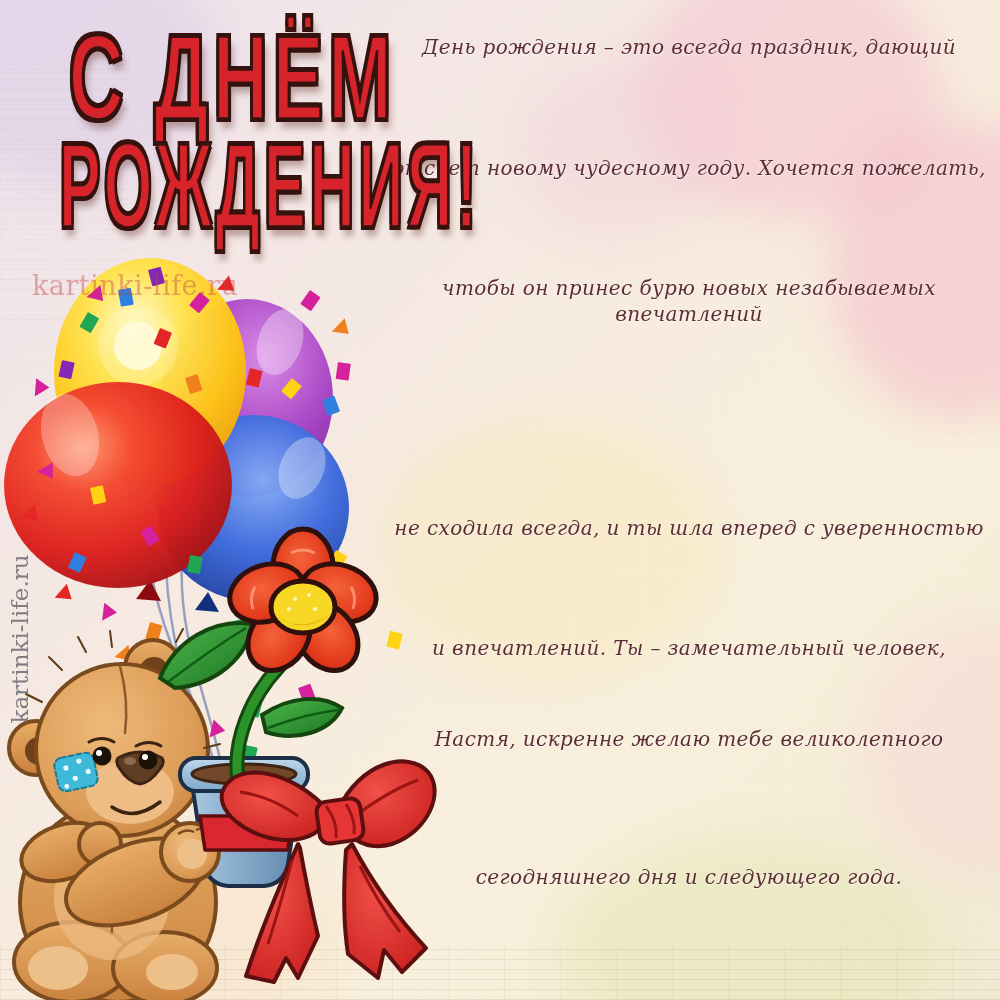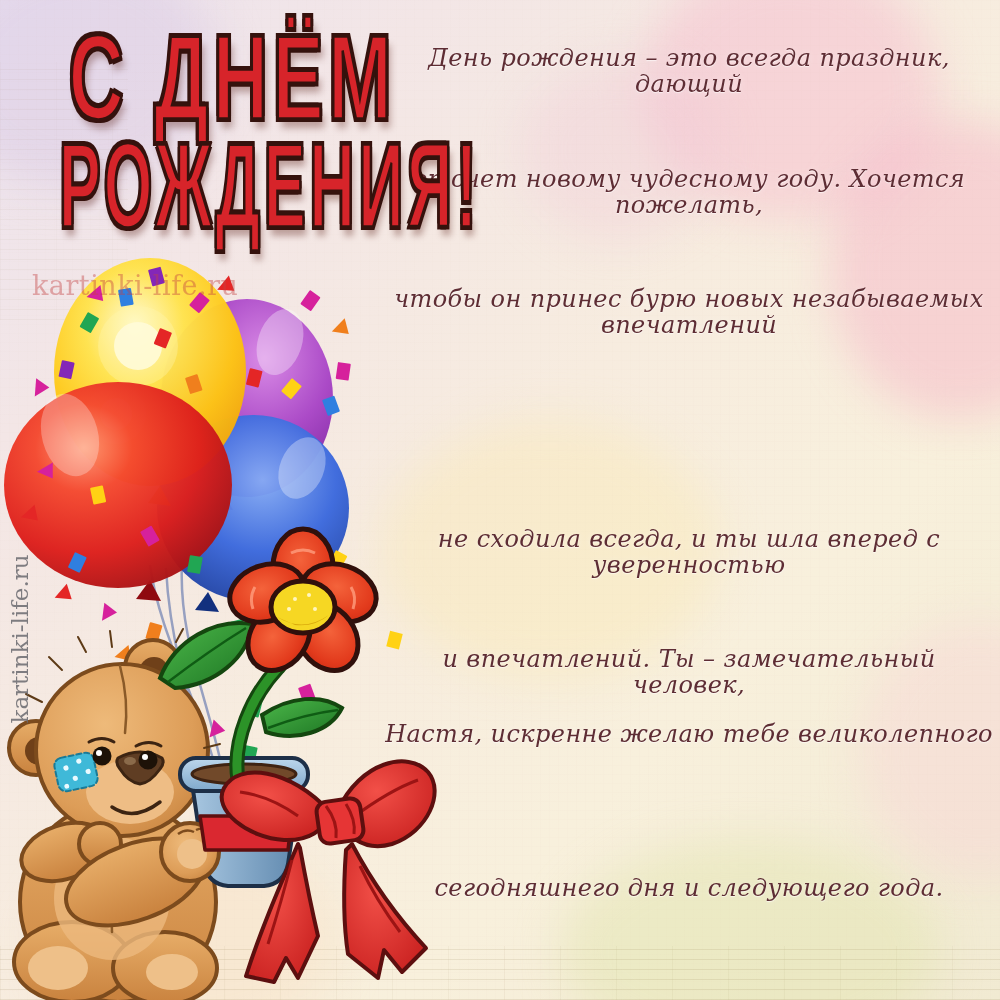--- a/index.html
+++ b/index.html
@@ -29,25 +29,25 @@
   .title-line{position:absolute;left:0;width:445px;text-align:center;
       font-weight:bold;font-size:80px;line-height:1;letter-spacing:5px;
       color:#d7242a;-webkit-text-stroke:2.5px #35120d;
       text-shadow:2px 2px 0 #35120d,-2px 2px 0 #35120d,2px -2px 0 #35120d,-2px -2px 0 #35120d,4px 6px 6px rgba(90,30,20,.35);
       transform-origin:50% 0;}
   .title-line.l1{top:18px;transform:scale(.95,1.5);}
   .title-line.l2{top:126px;transform:scale(.78,1.5);}
 
   .greeting{position:absolute;left:383px;top:0;width:612px;height:1000px;z-index:3;}
   .g-line{position:absolute;left:0;width:612px;text-align:center;
-      font-family:"DejaVu Serif",serif;font-style:italic;font-size:24px;line-height:26px;
+      font-family:"DejaVu Serif",serif;font-style:italic;font-size:20px;line-height:26px;
       color:#5e2d34;letter-spacing:.4px;
-      text-shadow:0 1px 1px rgba(255,255,255,.65),0 0 7px rgba(255,255,255,.45);margin-top:11px;}
+      text-shadow:0 1px 1px rgba(255,255,255,.65),0 0 7px rgba(255,255,255,.45);}
   .g-line.y0{top:34px;}  .g-line.y1{top:155px;font-style:italic;} .g-line.y2{top:275px;} .g-line.y3{top:395px;}
-  .g-line.y4{top:515px;} .g-line.y5{top:635px;} .g-line.y6{top:710px;font-style:italic;} .g-line.y7{top:864px;}
+  .g-line.y4{top:515px;} .g-line.y5{top:635px;} .g-line.y6{top:726px;font-style:italic;} .g-line.y7{top:864px;}
 
   .wm-h{position:absolute;left:32px;top:270px;z-index:6;font-family:"DejaVu Serif",serif;
       font-size:27px;color:rgba(196,66,66,.42);letter-spacing:.5px;}
   .wm-v{position:absolute;left:-76px;top:626px;width:192px;text-align:center;z-index:6;
       font-family:"DejaVu Serif",serif;font-size:23px;color:rgba(104,104,110,.85);
       transform:rotate(-90deg);}
   svg{position:absolute;overflow:visible;}
   #balloons-svg{left:0;top:250px;z-index:5;}
   #bear-svg{left:0;top:500px;z-index:5;}
 </style>

